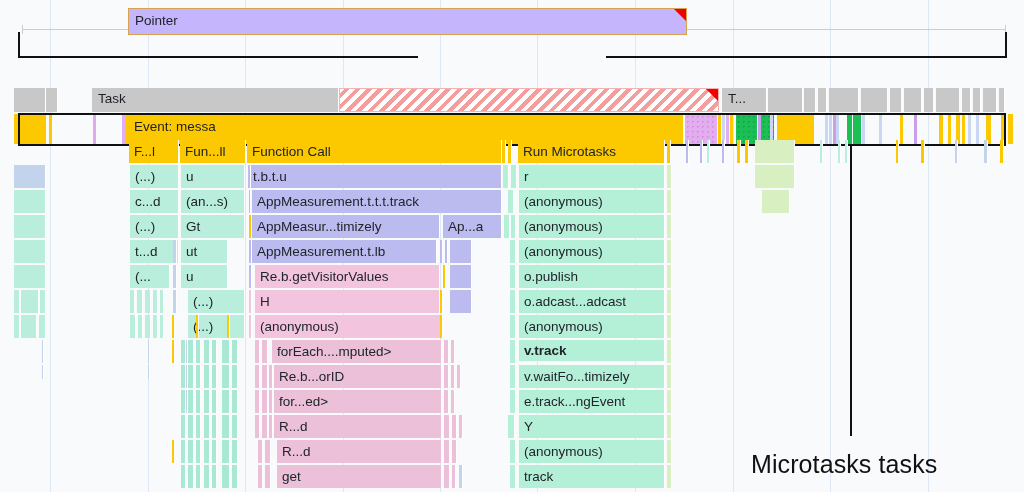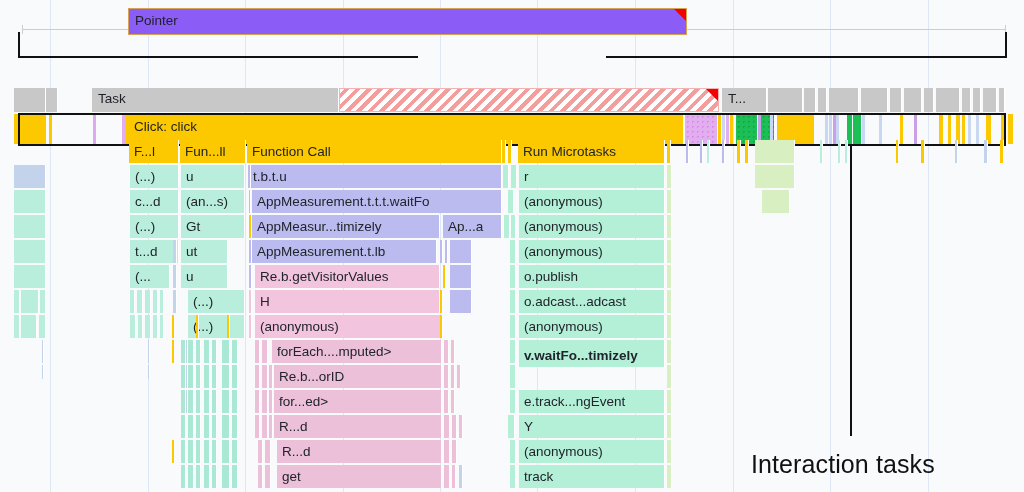--- a/index.html
+++ b/index.html
@@ -11,21 +11,21 @@
 
   
   .bar{position:absolute;box-sizing:border-box;border-right:1px solid #ffffff;
        font-size:13.5px;line-height:1;color:#20242b;overflow:hidden;white-space:nowrap;
        display:flex;align-items:center;}
   .bar span{padding-left:5px;}
 
   
   .ptr-rule{position:absolute;height:1px;background:#c9ced6;}
   .ptr-tick{position:absolute;width:1px;background:#c9ced6;}
-  .pointer-bar{position:absolute;background:#8b5cf6;border:1px solid #d8a254;box-sizing:border-box;}
+  .pointer-bar{position:absolute;background:#c4b5fd;border:1px solid #d8a254;box-sizing:border-box;}
   .pointer-bar .lbl{position:absolute;left:6px;top:4px;font-size:13.5px;color:#1d2026;}
   .red-tri{position:absolute;width:0;height:0;border-left:12px solid transparent;border-top:12px solid #f50000;}
 
   
   .bracket{position:absolute;border:2px solid #111;box-sizing:border-box;}
   .ann-line{position:absolute;background:#111;}
   .ann-text{position:absolute;font-size:25px;color:#111;white-space:nowrap;letter-spacing:.1px;}
 
   
   .task{position:absolute;background:#c8c8c8;border-right:1px solid #fff;box-sizing:border-box;}
@@ -144,25 +144,25 @@
       <div class="tickbar" style="left: 939px; top: 114px; width: 4px; height: 30px; background: rgb(252, 200, 0);"></div>
       <div class="tickbar" style="left: 948px; top: 114px; width: 3px; height: 30px; background: rgb(252, 200, 0);"></div>
       <div class="tickbar" style="left: 956px; top: 114px; width: 4px; height: 30px; background: rgb(252, 200, 0);"></div>
       <div class="tickbar" style="left: 962px; top: 114px; width: 3px; height: 30px; background: rgb(252, 200, 0);"></div>
       <div class="tickbar" style="left: 968px; top: 114px; width: 3px; height: 30px; background: rgb(201, 215, 242);"></div>
       <div class="tickbar" style="left: 976px; top: 114px; width: 3px; height: 30px; background: rgb(201, 215, 242);"></div>
       <div class="tickbar" style="left: 986px; top: 114px; width: 5px; height: 30px; background: rgb(252, 200, 0);"></div>
       <div class="tickbar" style="left: 1001px; top: 114px; width: 4px; height: 30px; background: rgb(252, 200, 0);"></div>
       <div class="tickbar" style="left: 1008px; top: 114px; width: 5px; height: 30px; background: rgb(252, 200, 0);"></div>
     </div>
-  <div class="ev-label" style="left:134px;top:119px;">Click: click</div>
+  <div class="ev-label" style="left:134px;top:119px;">Event: messa</div>
 
   <div class="bracket" style="left:18px;top:113px;width:988px;height:33px;border-bottom-width:2px;"></div>
   <div class="ann-line" style="left:850px;top:146px;width:2px;height:290px;"></div>
-  <div class="ann-text" style="left:751px;top:450px;">Interaction tasks</div>
+  <div class="ann-text" style="left:751px;top:450px;">Microtasks tasks</div>
 
   <div id="flame">
       <div class="bar c-yellow" style="left: 129px; top: 140px; width: 50px; height: 23px;">
         <span>F...l</span>
       </div>
       <div class="bar c-yellow" style="left: 180px; top: 140px; width: 66px; height: 23px;">
         <span>Fun...ll</span>
       </div>
       <div class="bar c-yellow" style="left: 247px; top: 140px; width: 255px; height: 23px;">
         <span>Function Call</span>
@@ -182,21 +182,21 @@
       <div class="bar c-green" style="left: 519px; top: 165px; width: 146px; height: 23px;">
         <span>r</span>
       </div>
       <div class="bar c-mint" style="left: 130px; top: 190px; width: 49px; height: 23px;">
         <span>c...d</span>
       </div>
       <div class="bar c-mint" style="left: 181px; top: 190px; width: 64px; height: 23px;">
         <span>(an...s)</span>
       </div>
       <div class="bar c-purple" style="left: 252px; top: 190px; width: 250px; height: 23px;">
-        <span>AppMeasurement.t.t.t.waitFo</span>
+        <span>AppMeasurement.t.t.t.track</span>
       </div>
       <div class="bar c-green" style="left: 519px; top: 190px; width: 146px; height: 23px;">
         <span>(anonymous)</span>
       </div>
       <div class="bar c-mint" style="left: 130px; top: 215px; width: 49px; height: 23px;">
         <span>(...)</span>
       </div>
       <div class="bar c-mint" style="left: 181px; top: 215px; width: 64px; height: 23px;">
         <span>Gt</span>
       </div>
@@ -253,21 +253,21 @@
       </div>
       <div class="bar c-pink2" style="left: 272px; top: 340px; width: 170px; height: 23px;">
         <span>forEach....mputed&gt;</span>
       </div>
       <div class="bar c-green" style="left: 519px; top: 340px; width: 146px; height: 21px; font-weight: bold;">
         <span>v.track</span>
       </div>
       <div class="bar c-pink2" style="left: 274px; top: 365px; width: 168px; height: 23px;">
         <span>Re.b...orID</span>
       </div>
-      <div class="bar c-green" style="left: 519px; top: 344px; width: 146px; height: 23px; font-weight: bold;">
+      <div class="bar c-green" style="left: 519px; top: 365px; width: 146px; height: 23px;">
         <span>v.waitFo...timizely</span>
       </div>
       <div class="bar c-pink2" style="left: 274px; top: 390px; width: 168px; height: 23px;">
         <span>for...ed&gt;</span>
       </div>
       <div class="bar c-green" style="left: 519px; top: 390px; width: 146px; height: 23px;">
         <span>e.track...ngEvent</span>
       </div>
       <div class="bar c-pink2" style="left: 274px; top: 415px; width: 168px; height: 23px;">
         <span>R...d</span>

